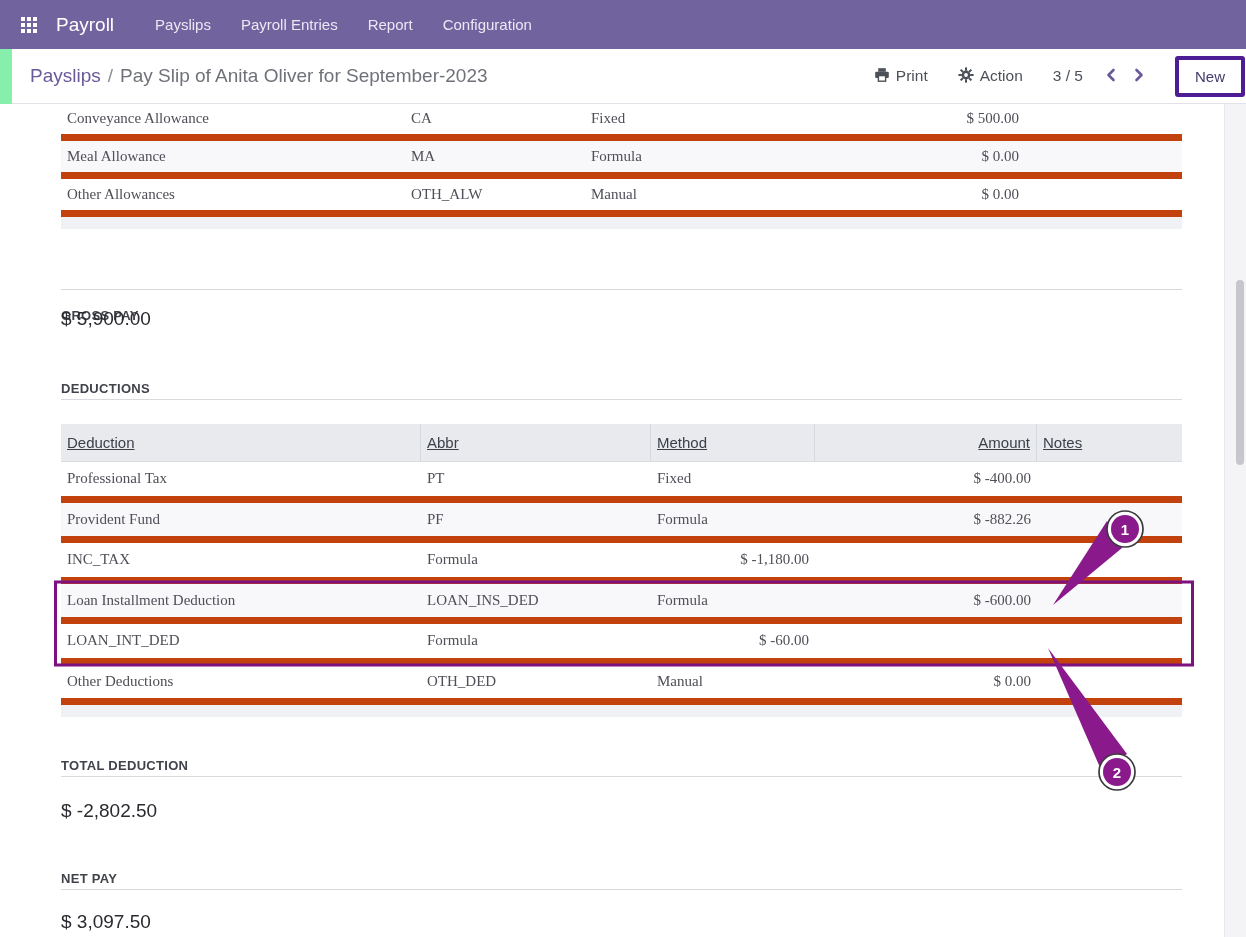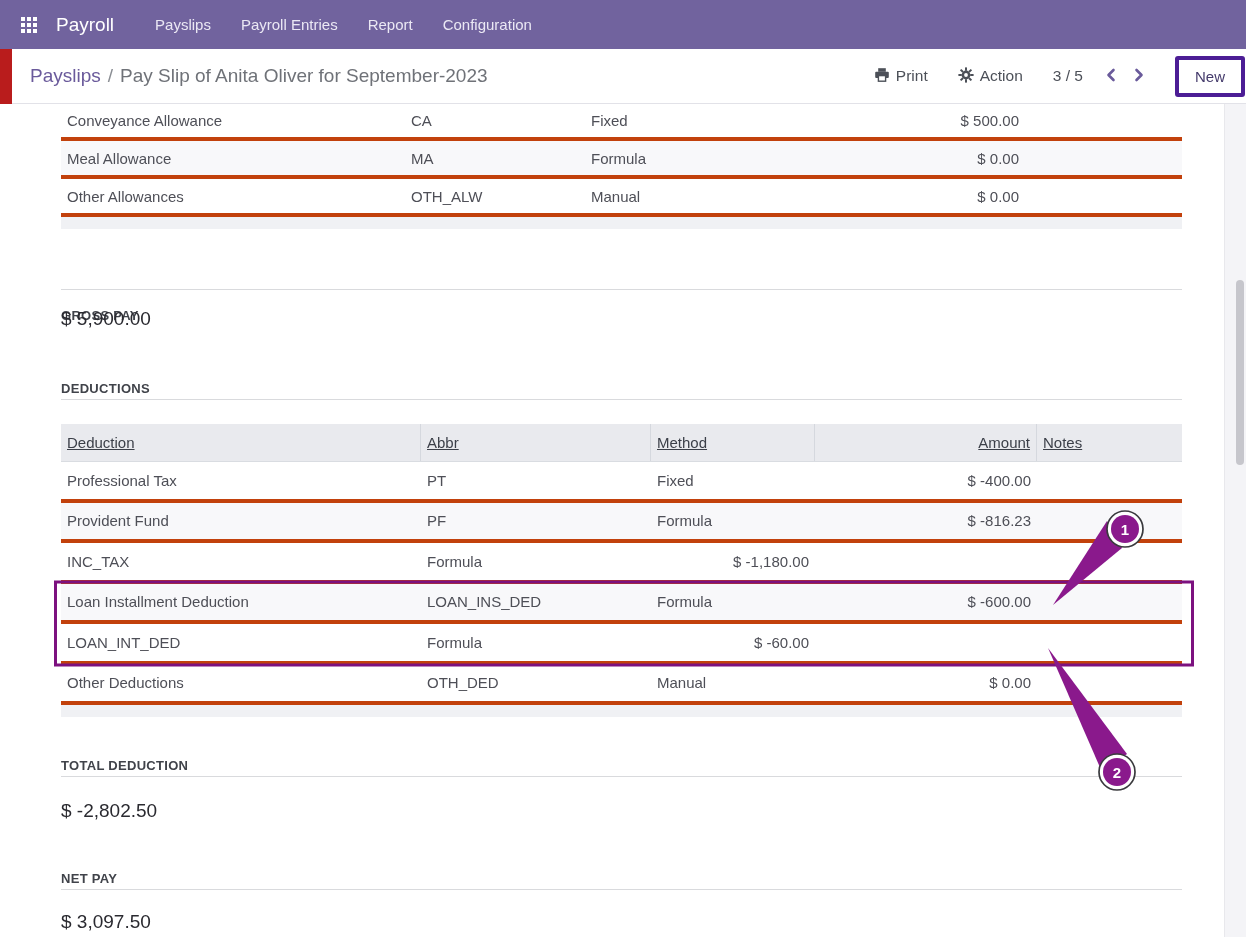--- a/index.html
+++ b/index.html
@@ -1,18 +1,18 @@
 <!DOCTYPE html>
 <html><head>
 <meta charset="utf-8">
 <style>
   * { margin:0; padding:0; box-sizing:border-box; }
   html,body { width:1246px; height:937px; }
   body { font-family:"Liberation Sans","DejaVu Sans",sans-serif; background:#fff; overflow:hidden; }
-  .page { position:relative; width:1246px; height:937px; background:#b91c1c; overflow:hidden; }
+  .page { position:relative; width:1246px; height:937px; background:#86efac; overflow:hidden; }
 
   
   .navbar { position:absolute; top:0; left:0; width:1246px; height:49px; background:#71639e;
             display:flex; align-items:center; padding:0 16px; }
   .apps-btn { width:26px; height:26px; display:flex; align-items:center; justify-content:center; cursor:pointer; margin-right:14px; }
   .apps-grid { display:grid; grid-template-columns:repeat(3,4px); grid-template-rows:repeat(3,4px); gap:2px; }
   .apps-grid span { background:#fff; width:4px; height:4px; }
   .brand { color:#fff; font-size:19px; font-weight:500; margin-right:26px; cursor:pointer; }
   .nav-menu { display:flex; align-items:center; height:100%; }
   .nav-item { color:#ebe8f4; font-size:15px; padding:0 15px; height:100%; display:flex; align-items:center; cursor:pointer; }
@@ -35,22 +35,22 @@
   .pager-arrow.first { margin-left:14px; }
   .btn-new { margin-left:22px; background:#fff; border:4px solid #4c1d95; border-radius:3px; color:#443a6b;
              font-family:inherit; font-size:15px; padding:8px 16px; cursor:pointer; }
 
   
   .content { position:absolute; top:104px; left:0; width:1246px; height:833px; background:#fff; overflow:hidden; }
   .abs { position:absolute; }
 
   
   .o-table { left:61px; width:1121px; }
-  .t-row { display:grid; height:40.5px; align-items:center; border-bottom:4px solid #c2410c;
-           font-size:15px; color:#4e4f57; cursor:pointer; }
+  .t-row { display:grid; height:40.5px; align-items:center; border-bottom:7px solid #c2410c;
+           font-size:15px; color:#4e4f57; cursor:pointer;font-family:Liberation Serif, serif; }
   .t-row.striped { background:#f8f8fa; }
   .allow-cols { grid-template-columns:344px 180px 210px 230px 157px; }
   .ded-cols   { grid-template-columns:360px 230px 164px 222px 145px; }
   .allow-row { height:38px; }
   .cell { padding-left:6px; overflow:hidden; white-space:nowrap; }
   .cell.amount { text-align:right; padding-right:6px; }
   .t-head { display:grid; height:38px; align-items:center; background:#e9eaee; font-size:15px; font-weight:500;
             color:#3b3f48; border-bottom:1px solid #d9dce1; }
   .t-head .cell { border-right:1px solid #d5d8de; height:100%; display:flex; align-items:center;text-decoration:underline; }
   .t-head .cell:last-child { border-right:none; }
@@ -202,21 +202,21 @@
         <div class="cell">Professional Tax</div>
         <div class="cell">PT</div>
         <div class="cell">Fixed</div>
         <div class="cell amount">$ -400.00</div>
         <div class="cell"></div>
       </div>
       <div class="t-row ded-cols striped">
         <div class="cell">Provident Fund</div>
         <div class="cell">PF</div>
         <div class="cell">Formula</div>
-        <div class="cell amount">$ -816.23</div>
+        <div class="cell amount">$ -882.26</div>
         <div class="cell"></div>
       </div>
       <div class="t-row ded-cols">
         <div class="cell">INC_TAX</div>
         <div class="cell">Formula</div>
         <div class="cell amount">$ -1,180.00</div>
         <div class="cell"></div>
       </div>
       <div class="t-row ded-cols striped">
         <div class="cell">Loan Installment Deduction</div>

